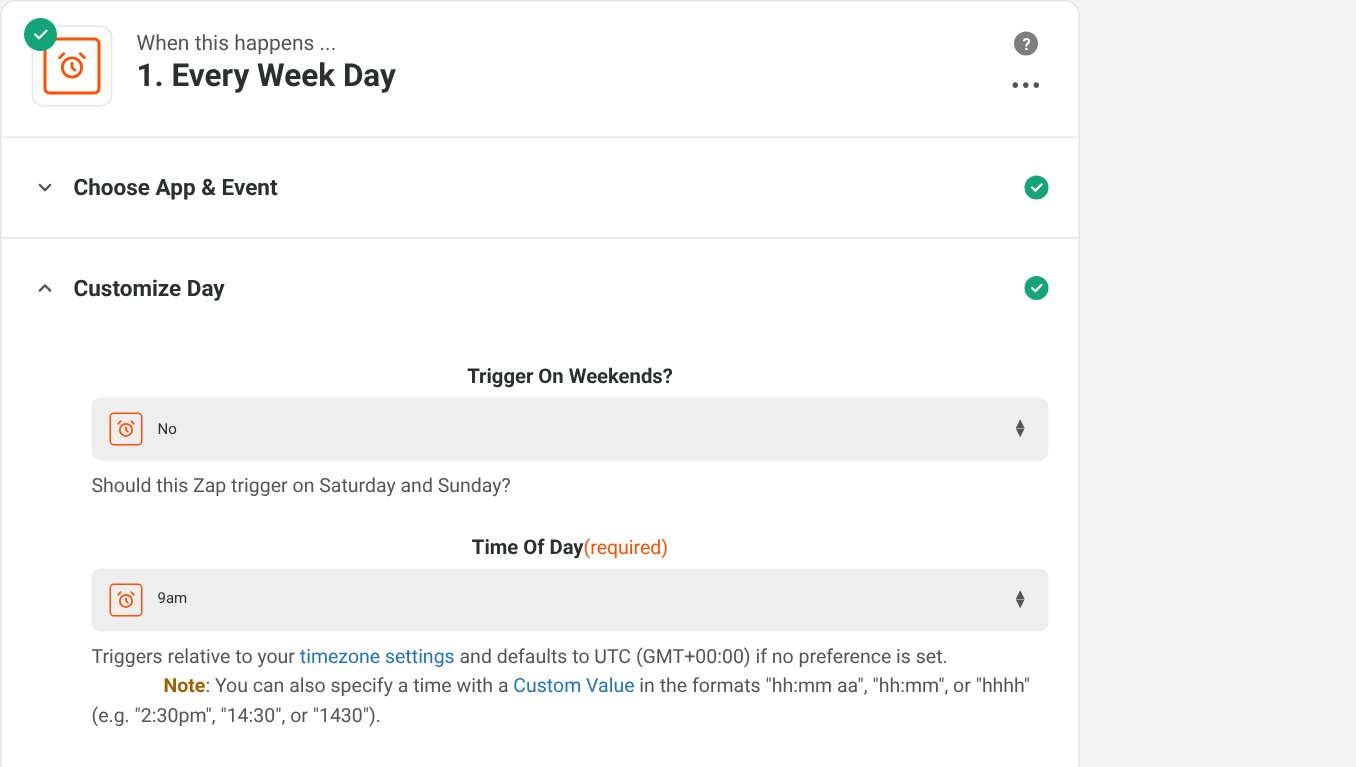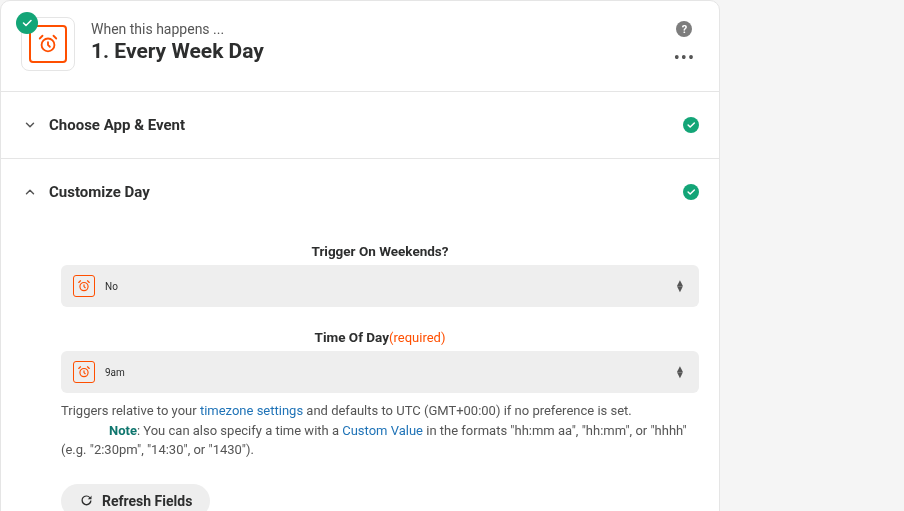--- a/index.html
+++ b/index.html
@@ -23,21 +23,21 @@
   .field { margin-top: 10px; }
   .field-label-row { display:flex; justify-content:center; align-items:baseline; margin-bottom:6px;}
   .field-label { font-size:13.5px; font-weight:700; color:#2d2e2e; }
   .required { font-size:13px; color:#ff4f00; }
   .select { background:#eeeeee; border-radius:6px; padding:10px 12px; display:flex; align-items:center; cursor:pointer; position:relative; }
   .select-icon { width:22px; height:22px; border:1.5px solid #ff4f00; border-radius:3px; display:flex; align-items:center; justify-content:center; margin-right:10px; flex-shrink:0; }
   .select-value { font-size:10px; color:#2d2e2e; }
   .sort-handle { position:absolute; right:14px; top:50%; transform:translateY(-50%); color:#555; display:flex; flex-direction:column; line-height:6px; font-size:10px;}
   .help-text { font-size:13px; color:#555; margin-top:8px; line-height:1.5; }
   .help-text a { color:#1f73b7; text-decoration:none; }
-  .help-text b { color:#0f766e;padding-left:48px; }
+  .help-text b { color:#a16207;padding-left:48px; }
   .refresh-btn { margin-top:24px; background:#eeeeee; border:none; border-radius:18px; padding:9px 18px; font-size:14px; font-weight:700; color:#2d2e2e; display:inline-flex; align-items:center; gap:8px; cursor:pointer;}
   svg { display:block; }
 </style>
 </head>
 <body>
 
 <div class="card">
 
   <div class="header">
     <div class="app-badge">
@@ -106,20 +106,21 @@
               <path d="M12 10v3l2 2" stroke="#ff4f00" stroke-width="2" fill="none" stroke-linecap="round"></path>
               <path d="M6 3l-3 3M18 3l3 3" stroke="#ff4f00" stroke-width="2" fill="none" stroke-linecap="round"></path>
             </svg>
         </div>
         <div class="select-value">No</div>
         <div class="sort-handle">
             <span>▲</span>
             <span>▼</span>
           </div>
       </div>
+      <div class="help-text">Should this Zap trigger on Saturday and Sunday?</div>
     </div>
 
     
     <div class="field" style="margin-top:22px;">
       <div class="field-label-row">
         <div class="field-label">Time Of Day</div>
         <div class="required">(required)</div>
       </div>
       <div class="select">
         <div class="select-icon">

